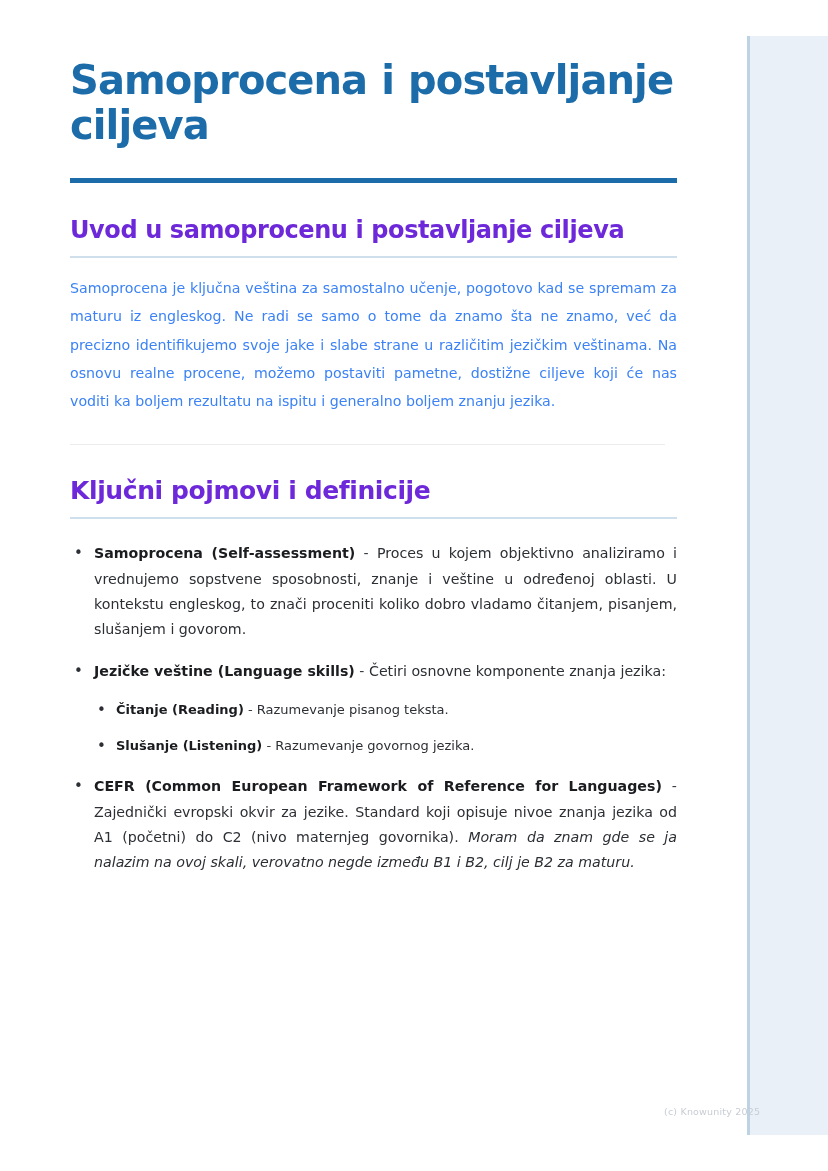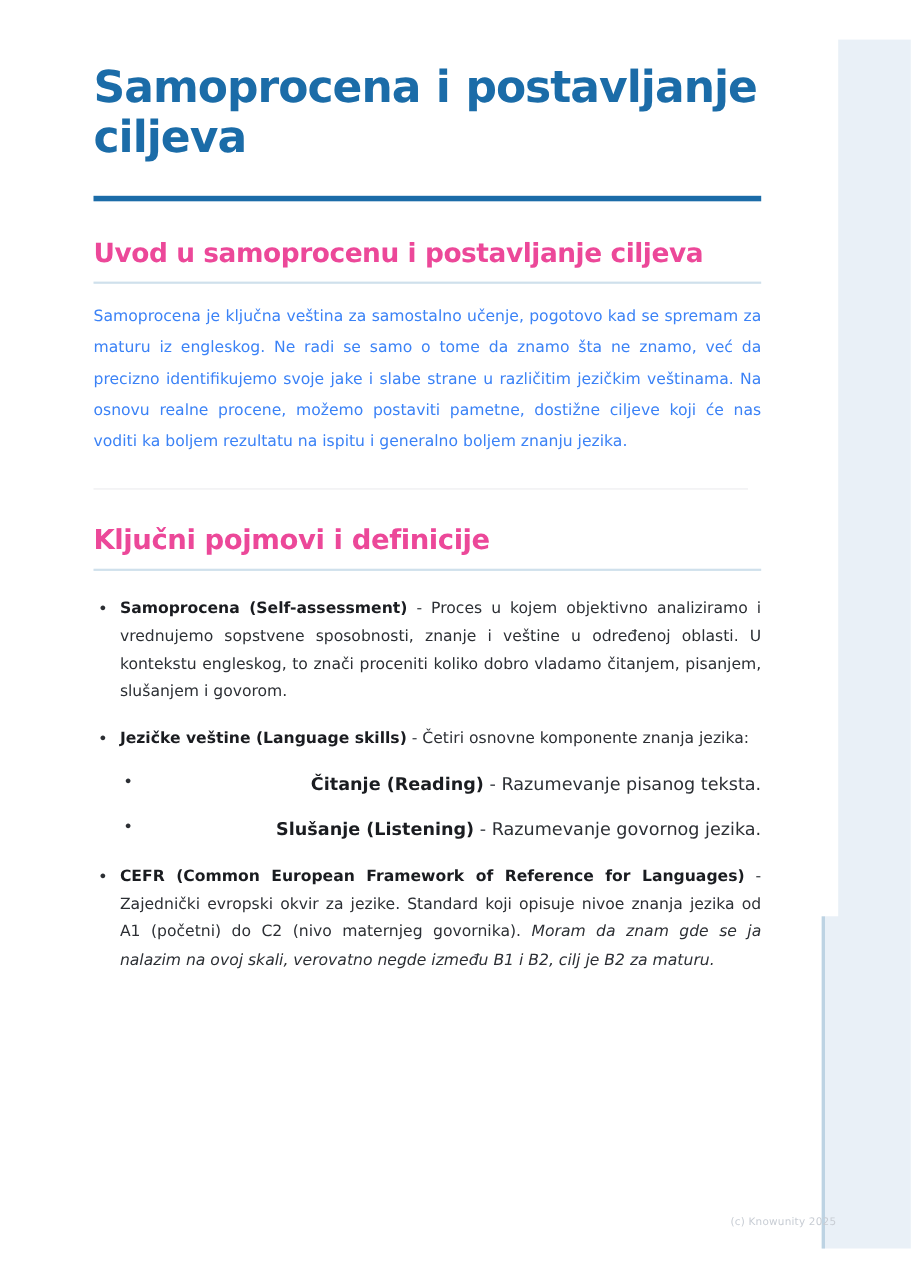--- a/index.html
+++ b/index.html
@@ -25,21 +25,21 @@
     height: 1099px;
     background: #e9f0f7;
     border-left: 3px solid #bdd3e3;
     box-sizing: border-box;
   }
 
   
   .page {
     position: absolute;
     top: 0;
-    left: 15px;
+    left: 0;
     width: 747px;
     height: 833px;
     background: #ffffff;
     box-sizing: border-box;
     padding: 58px 70px 0 70px;
   }
 
   
   .doc-title {
     color: #1b6ca8;
@@ -53,21 +53,21 @@
   }
   .title-rule {
     margin-top: 30px;
     height: 5px;
     background: #1b6ca8;
     width: 100%;
   }
 
   
   .h2 {
-    color: #ec4899;
+    color: #6d28d9;
     font-size: 24px;
     font-weight: bold;
     line-height: 1.3;
     letter-spacing: -0.4px;
     margin: 0;
     padding: 0;
   }
   .section-1 { margin-top: 32px; }
   .h2-rule {
     margin-top: 10px;
@@ -125,23 +125,23 @@
   ul.lvl2 {
     list-style: none;
     margin: 14px 0 4px 0;
     padding: 0;
   }
   ul.lvl2 > li {
     position: relative;
     padding-left: 22px;
     margin-bottom: 14px;
     color: #2c2f34;
-    font-size: 16px;
+    font-size: 13px;
     line-height: 1.72;
-    text-align: right;
+    text-align: left;
   }
   ul.lvl2 > li::before {
     content: "•";
     position: absolute;
     left: 3px;
     top: -1px;
     color: #2c2f34;
     font-size: 15px;
     line-height: 1.72;
   }

